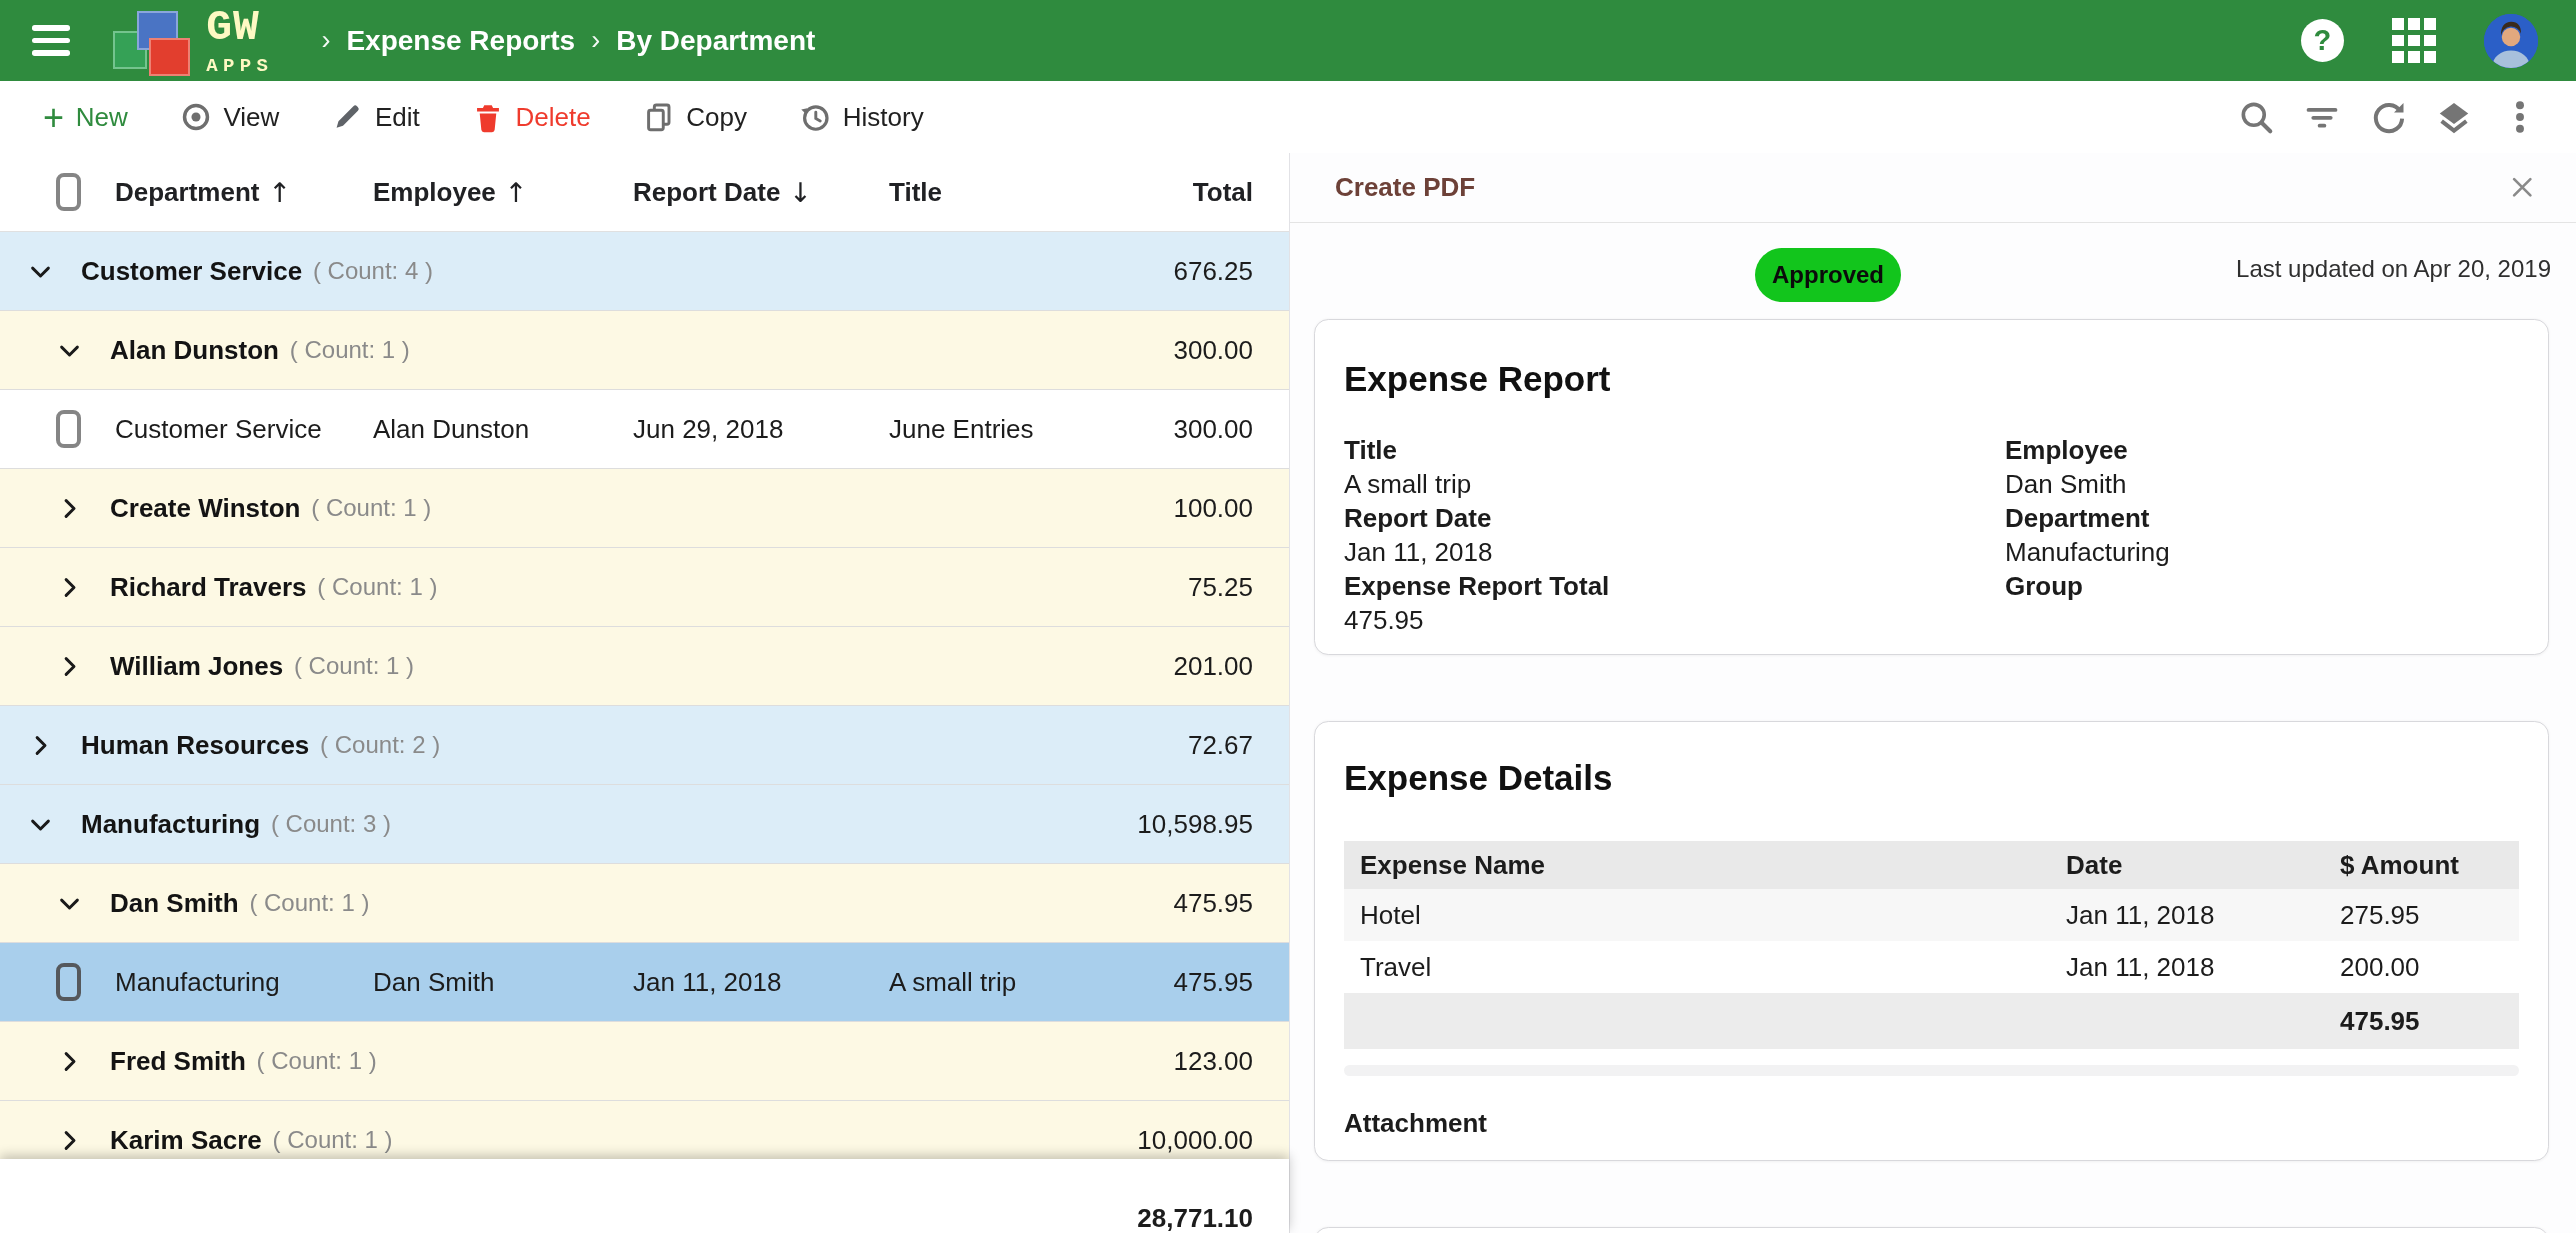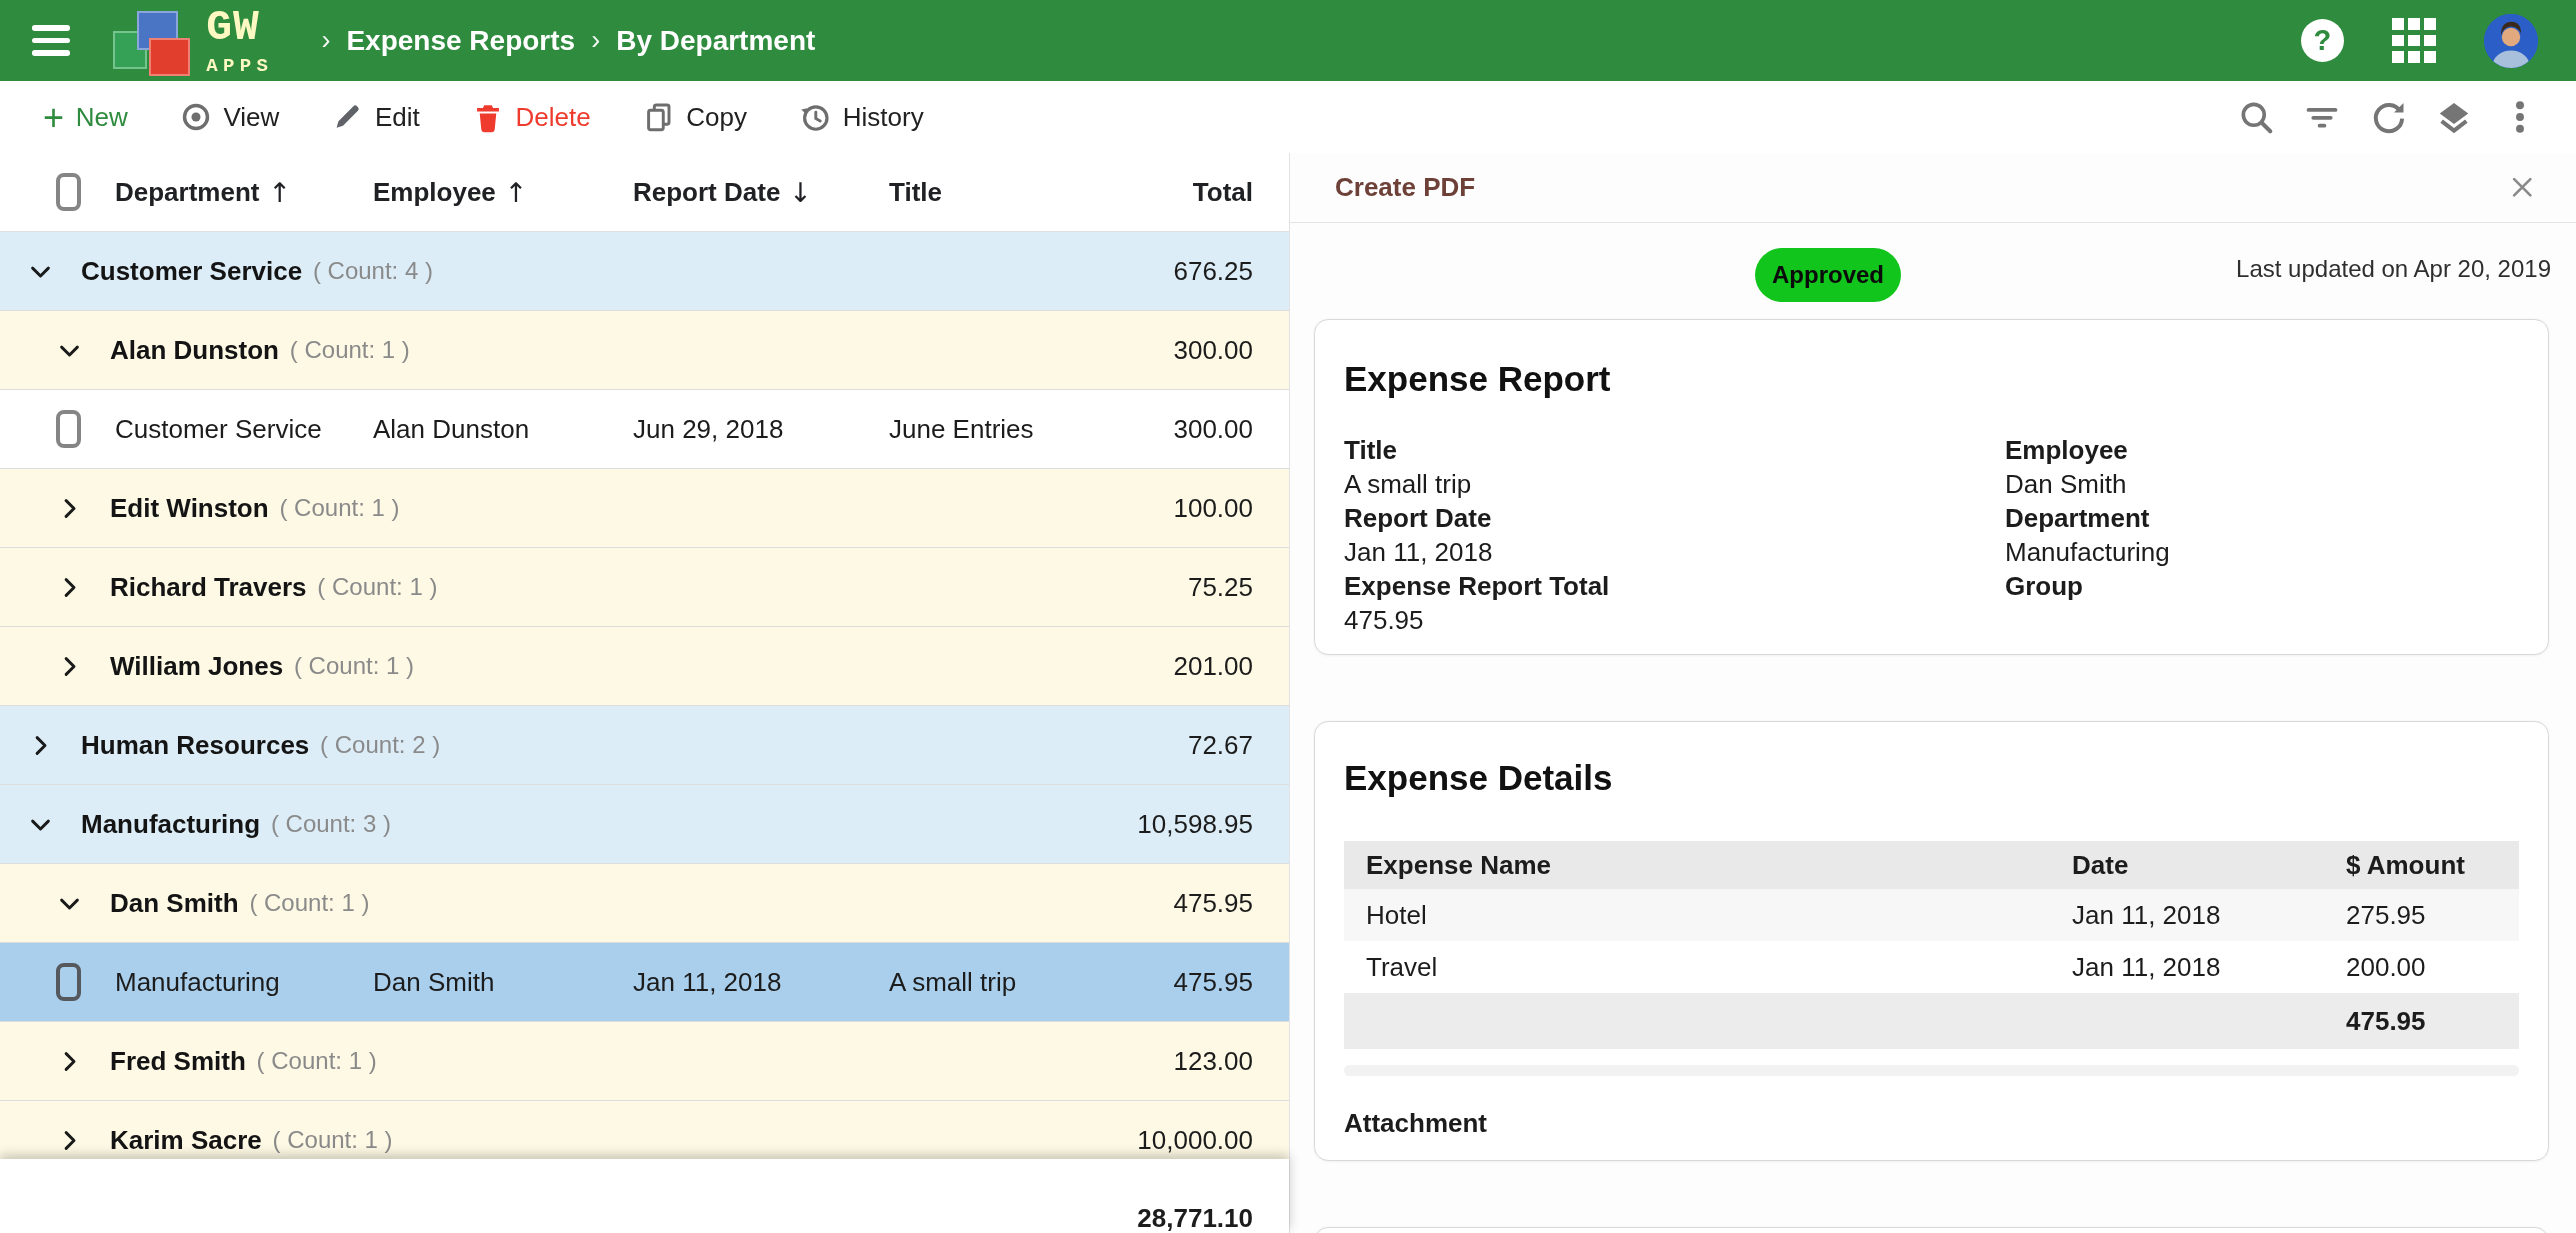--- a/index.html
+++ b/index.html
@@ -88,21 +88,21 @@
     border:1.8px solid #d8d8dc; border-radius:14.3px; box-shadow:0 0.9px 2.7px rgba(0,0,0,.05); }
   .card-report { top:166px; height:336px; padding:39px 29px 0; }
   .card-heading { font-size:35px; font-weight:700; color:#111; }
   .fields { display:grid; grid-template-columns:661px 1fr; margin-top:34px; }
   .field { line-height:34px; }
   .f-label { font-size:26px; font-weight:700; }
   .f-value { font-size:26px; min-height:34px; }
 
   .card-details { top:568px; height:440px; padding:36px 29px 0; }
   .exp-table { margin-top:43px; }
-  .exp-row { display:grid; grid-template-columns:706px 274px 1fr; align-items:center; font-size:26px; padding-left:22px; }
+  .exp-row { display:grid; grid-template-columns:706px 274px 1fr; align-items:center; font-size:26px; padding-left:16px; }
   .exp-head { background:#e9e9e9; height:48px; font-weight:700; }
   .exp-body { height:52px; }
   .exp-body:nth-child(odd) { background:#f7f7f7; }
   .exp-total { height:56px; background:#ececec; font-weight:700; }
   .exp-scrollbar { margin-top:16px; height:10.8px; background:#f2f2f3; border-radius:5.4px; }
   .attachment-label { margin-top:32px; font-size:26px; font-weight:700; }
   .card-next { top:1074px; height:72px; }
 </style>
 </head>
 <body>
@@ -282,21 +282,21 @@
     <div class="cell">Alan Dunston</div>
     <div class="cell">Jun 29, 2018</div>
     <div class="cell">June Entries</div>
     <div class="cell cell-total">300.00</div>
   </div>
 
   <div class="row group-row level-2 bg-yellow">
     <svg class="chevron" viewBox="0 0 24 24">
       <path d="M9 5l7 7-7 7" fill="none" stroke="#1a1a1a" stroke-width="2.6" stroke-linecap="round" stroke-linejoin="round"></path>
     </svg>
-    <span class="g-label">Edit Winston</span>
+    <span class="g-label">Create Winston</span>
     <span class="g-count">( Count: 1 )</span>
     <span class="g-total">100.00</span>
   </div>
 
   <div class="row group-row level-2 bg-yellow">
     <svg class="chevron" viewBox="0 0 24 24">
       <path d="M9 5l7 7-7 7" fill="none" stroke="#1a1a1a" stroke-width="2.6" stroke-linecap="round" stroke-linejoin="round"></path>
     </svg>
     <span class="g-label">Richard Travers</span>
     <span class="g-count">( Count: 1 )</span>

